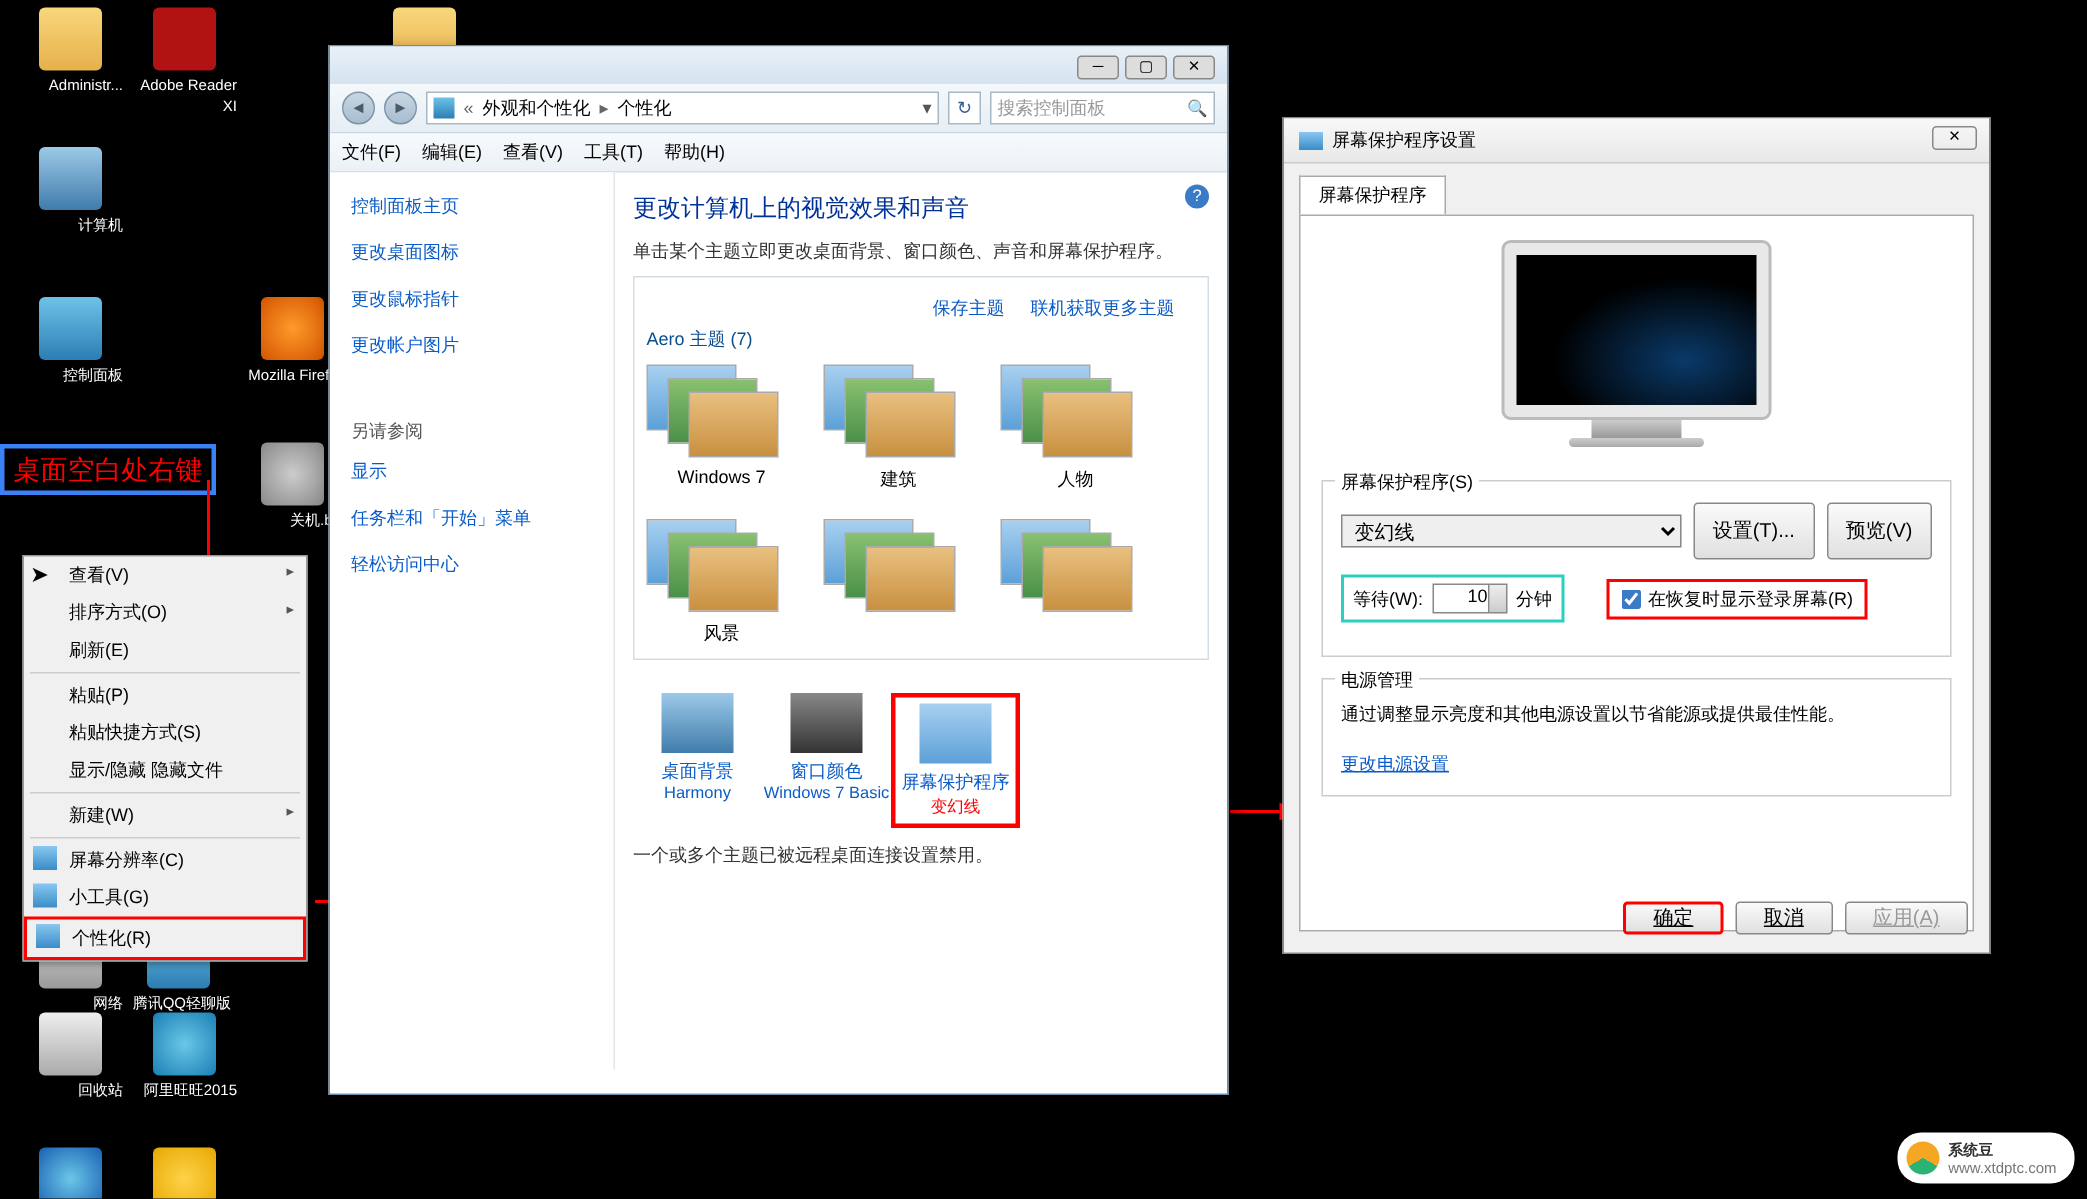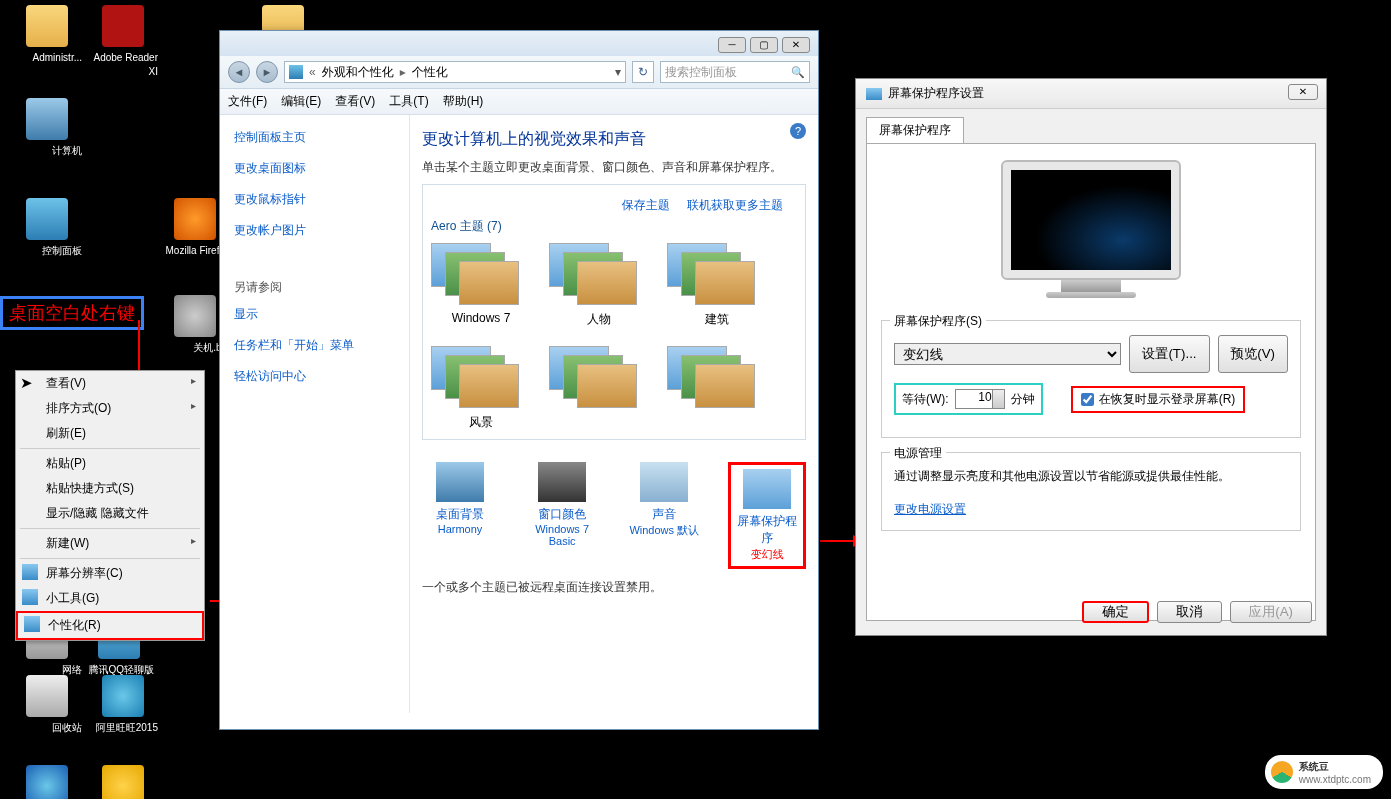--- a/index.html
+++ b/index.html
@@ -63,21 +63,21 @@
 .theme-links a { color: #0a5cc9; margin-left: 14px; cursor: pointer; }
 .aero-sec { border: 1px solid #d3dde6; padding: 8px; }
 .aero-h { color: #0c4f8f; margin-bottom: 8px; }
 .themes { display: flex; flex-wrap: wrap; gap: 18px; }
 .theme { width: 100px; text-align: center; }
 .theme .thumb { width: 92px; height: 64px; position: relative; margin-bottom: 4px; }
 .theme .thumb div { position: absolute; width: 60px; height: 44px; border: 1px solid #aaa; }
 .theme .thumb .t1 { left: 0; top: 0; background: linear-gradient(#a8d0f0,#5ca0d8); }
 .theme .thumb .t2 { left: 14px; top: 9px; background: linear-gradient(#88c070,#4a9048); }
 .theme .thumb .t3 { left: 28px; top: 18px; background: linear-gradient(#e8c080,#c89040); }
-.bottom-row { display: flex; gap: 26px; margin-top: 22px; }
+.bottom-row { display: flex; gap: 0; margin-top: 22px; }
 .btm { width: 86px; text-align: center; cursor: pointer; }
 .btm .ico { width: 48px; height: 40px; margin: 0 auto 4px; }
 .btm .l1 { color: #0a5cc9; }
 .btm .l2 { color: #0a5cc9; font-size: 11px; }
 .btm.hl { border: 3px solid #f00; padding: 4px; }
 .btm.hl .l2 { color: #f00; }
 .ico-bg1 { background: linear-gradient(#9cc9e8,#3f7cab); }
 .ico-bg2 { background: linear-gradient(#888,#333); }
 .ico-bg3 { background: linear-gradient(#c8e0f0,#88b0d0); }
 .ico-bg4 { background: linear-gradient(#a8d0f0,#5ca0d8); }
@@ -102,21 +102,21 @@
 .grp-row { display: flex; align-items: center; gap: 8px; margin-bottom: 10px; }
 .grp select { flex: 1; height: 22px; border: 1px solid #888; padding: 0 4px; }
 .grp button { height: 38px; padding: 0 12px; border: 1px solid #888; background: linear-gradient(#fafafa,#e0e0e0); border-radius: 3px; cursor: pointer; }
 .wait-box { border: 2px solid #2ad0c0; padding: 4px 6px; display: inline-flex; align-items: center; gap: 6px; }
 .spinner { width: 50px; height: 20px; border: 1px solid #888; text-align: right; padding: 0 12px 0 4px; position: relative; }
 .spinner::after { content:''; position:absolute; right:0; top:0; width:11px; height:100%; background:linear-gradient(#eee,#ccc); border-left:1px solid #888; }
 .resume-box { border: 2px solid #f00; padding: 3px 8px; display: inline-flex; align-items: center; gap: 5px; }
 .resume-box input { accent-color:#3a7bc8; }
 .pw-link { color: #0a5cc9; cursor: pointer; text-decoration: underline; }
 .dlg-btns { position: absolute; right: 14px; bottom: 12px; display: flex; gap: 8px; }
-.dlg-btns button { height: 22px; padding: 0 18px; border: 1px solid #888; background: linear-gradient(#fafafa,#e0e0e0); border-radius: 3px; cursor: pointer; }
+.dlg-btns button { height: 22px; padding: 0 18px; border: 1px solid #888; background: linear-gradient(#fafafa,#e0e0e0); border-radius: 3px; cursor: pointer; text-decoration: underline; }
 .dlg-btns button.ok { border: 2px solid #f00; }
 .dlg-btns button.dis { color: #999; }
 
 
 .watermark { position: absolute; right: 8px; bottom: 10px; background: #fff; border-radius: 16px; padding: 4px 12px 4px 6px; display: flex; align-items: center; gap: 6px; font-size: 12px; color: #333; }
 .watermark .wl { width: 22px; height: 22px; border-radius: 50%; background: conic-gradient(#f5a623 0 120deg,#29b473 120deg 240deg,#f5a623 240deg 360deg); }
 .watermark .wt1 { font-weight: bold; font-size: 10px; }
 .watermark .wt2 { font-size: 10px; color: #777; display:block; }
 
 
@@ -268,29 +268,29 @@
                 <div class="t3"></div>
               </div>
               <div>Windows 7</div>
             </div>
             <div class="theme">
               <div class="thumb">
                 <div class="t1"></div>
                 <div class="t2"></div>
                 <div class="t3"></div>
               </div>
+              <div>建筑</div>
+            </div>
+            <div class="theme">
+              <div class="thumb">
+                <div class="t1"></div>
+                <div class="t2"></div>
+                <div class="t3"></div>
+              </div>
               <div>人物</div>
-            </div>
-            <div class="theme">
-              <div class="thumb">
-                <div class="t1"></div>
-                <div class="t2"></div>
-                <div class="t3"></div>
-              </div>
-              <div>建筑</div>
             </div>
             <div class="theme">
               <div class="thumb">
                 <div class="t1"></div>
                 <div class="t2"></div>
                 <div class="t3"></div>
               </div>
               <div>风景</div>
             </div>
             <div class="theme">
@@ -312,25 +312,20 @@
       <div class="bottom-row" id="btmrow">
           <div class="btm">
             <div class="ico ico-bg1"></div>
             <div class="l1">桌面背景</div>
             <div class="l2">Harmony</div>
           </div>
           <div class="btm">
             <div class="ico ico-bg2"></div>
             <div class="l1">窗口颜色</div>
             <div class="l2">Windows 7 Basic</div>
-          </div>
-          <div class="btm">
-            <div class="ico ico-bg3"></div>
-            <div class="l1">声音</div>
-            <div class="l2">Windows 默认</div>
           </div>
           <div class="btm hl">
             <div class="ico ico-bg4"></div>
             <div class="l1">屏幕保护程序</div>
             <div class="l2">变幻线</div>
           </div>
         </div>
       <div class="remote-note">一个或多个主题已被远程桌面连接设置禁用。</div>
     </div>
   </div>

